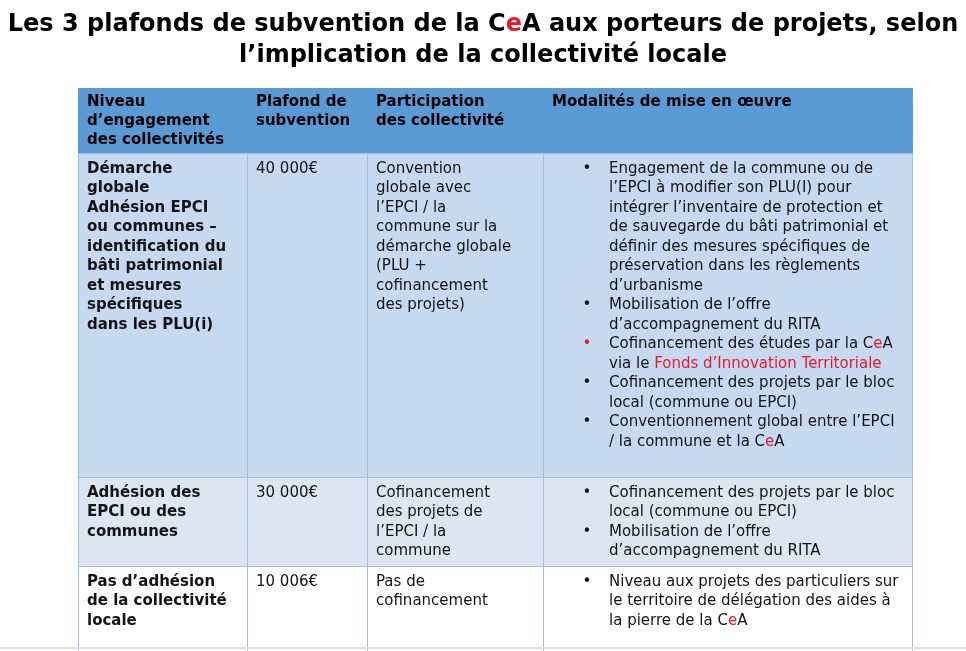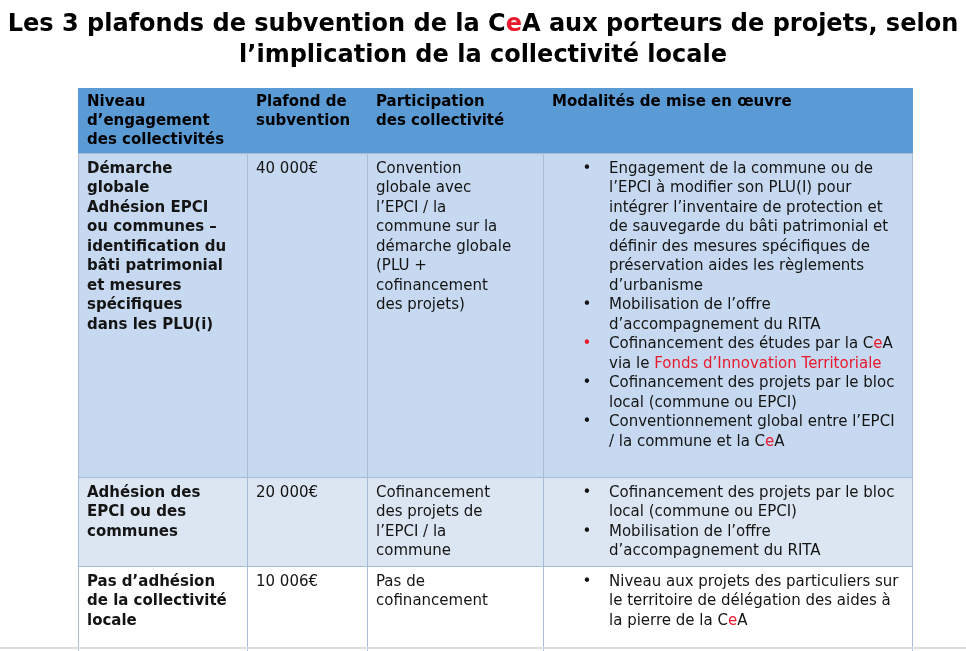--- a/index.html
+++ b/index.html
@@ -95,21 +95,21 @@
 l’EPCI / la
 commune sur la
 démarche globale
 (PLU +
 cofinancement
 des projets)</td>
           <td>
             <ul class="bullets">
               <li>
                 <span class="mk">•</span>
-                <span class="tx"><span>Engagement de la commune ou de l’EPCI à modifier son PLU(I) pour intégrer l’inventaire de protection et de sauvegarde du bâti patrimonial et définir des mesures spécifiques de préservation aides les règlements d’urbanisme</span></span>
+                <span class="tx"><span>Engagement de la commune ou de l’EPCI à modifier son PLU(I) pour intégrer l’inventaire de protection et de sauvegarde du bâti patrimonial et définir des mesures spécifiques de préservation dans les règlements d’urbanisme</span></span>
               </li>
               <li>
                 <span class="mk">•</span>
                 <span class="tx"><span>Mobilisation de l’offre d’accompagnement du RITA</span></span>
               </li>
               <li>
                 <span class="mk red">•</span>
                 <span class="tx"><span>Cofinancement des études par la C</span><span class="red">e</span><span>A via le </span><span class="red">Fonds d’Innovation Territoriale</span></span>
               </li>
               <li>
@@ -121,21 +121,21 @@
                 <span class="tx"><span>Conventionnement global entre l’EPCI / la commune et la C</span><span class="red">e</span><span>A</span></span>
               </li>
             </ul>
           </td>
         </tr>
 
         <tr class="r2">
           <td class="bold pre">Adhésion des
 EPCI ou des
 communes</td>
-          <td>20 000€</td>
+          <td>30 000€</td>
           <td class="pre">Cofinancement
 des projets de
 l’EPCI / la
 commune</td>
           <td>
             <ul class="bullets">
               <li>
                 <span class="mk">•</span>
                 <span class="tx"><span>Cofinancement des projets par le bloc local (commune ou EPCI)</span></span>
               </li>

